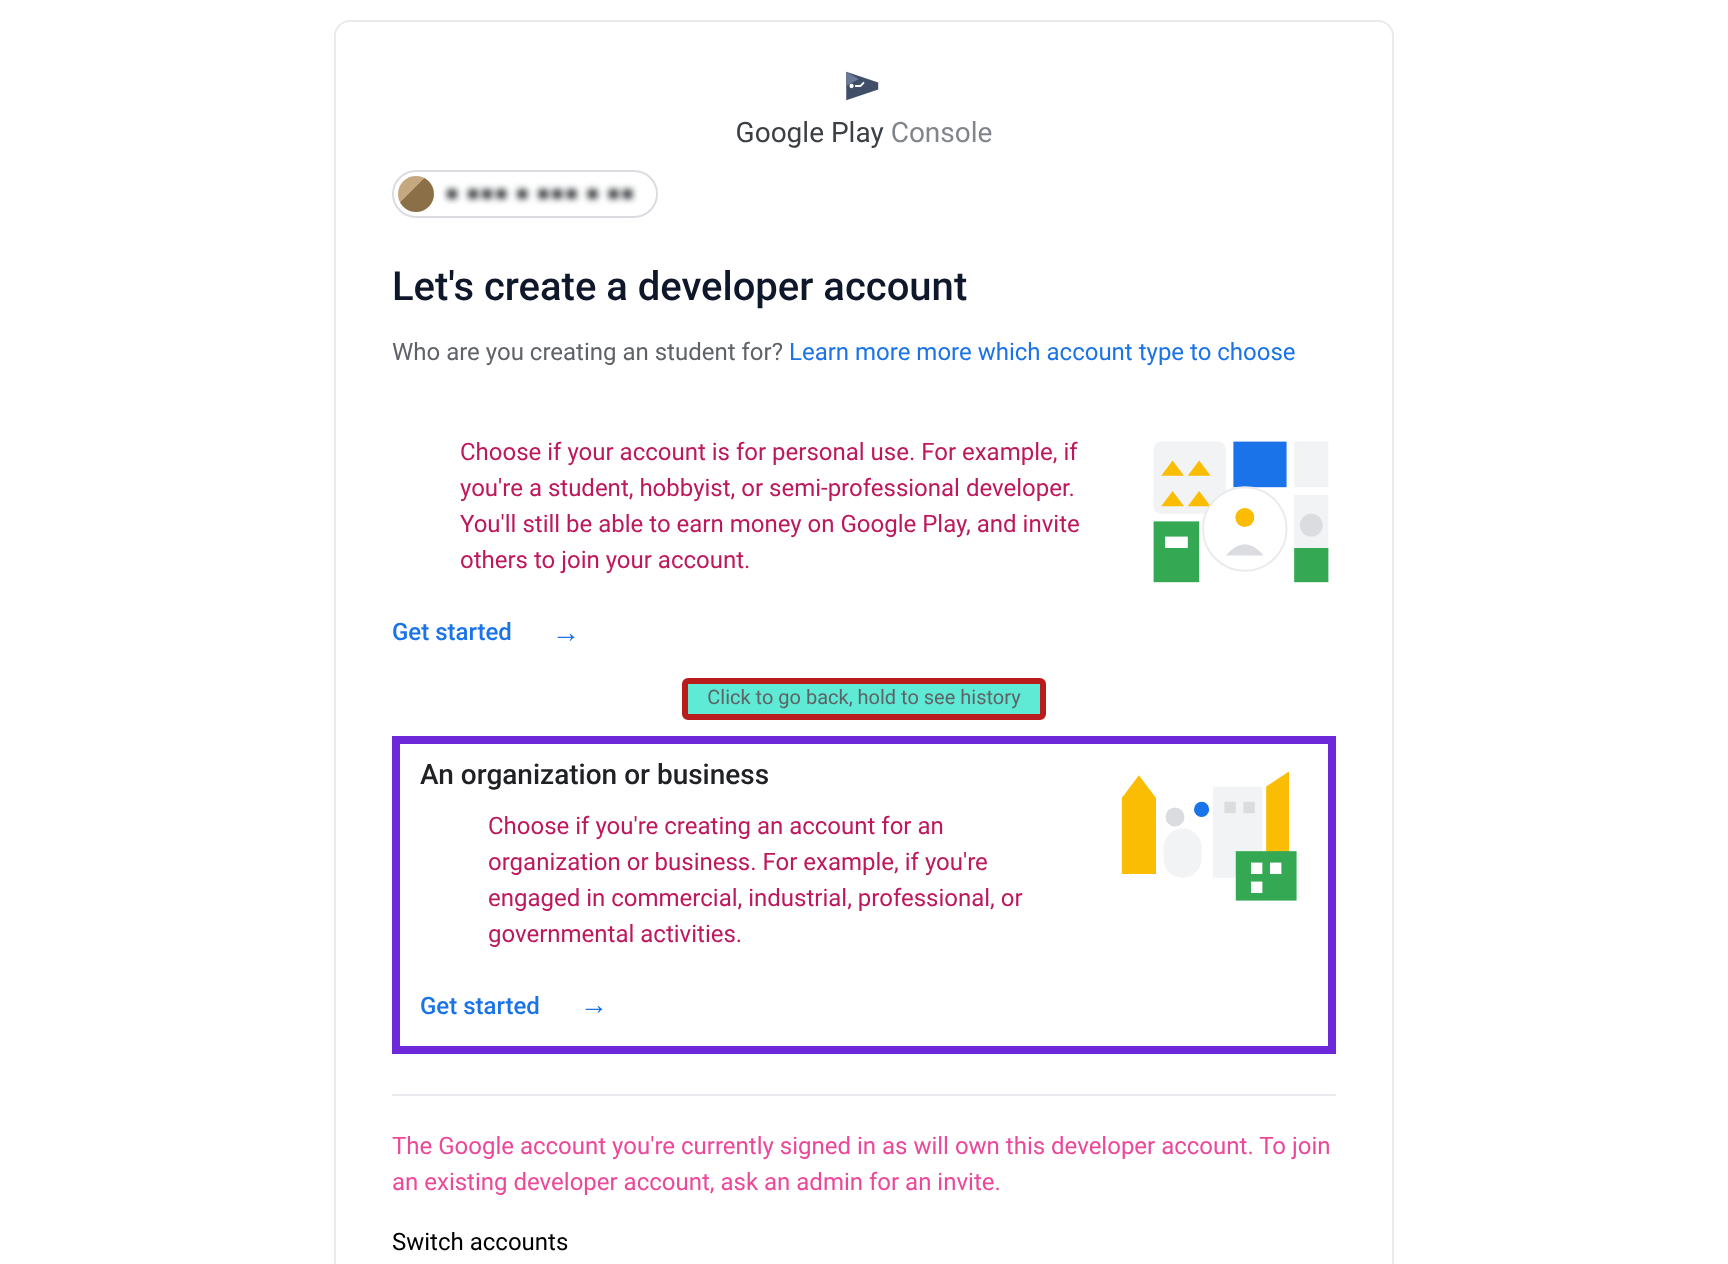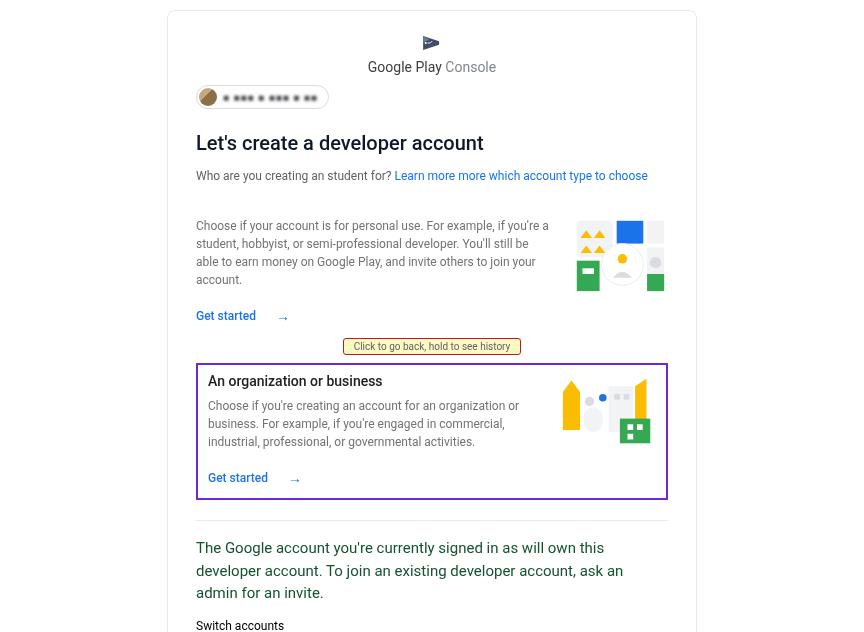--- a/index.html
+++ b/index.html
@@ -85,23 +85,24 @@
     }
     .option-body { flex: 1; }
     .option-title {
       font-size: 14px;
       font-weight: 500;
       color: #202124;
       margin-bottom: 8px;
     }
     .option-desc {
       font-size: 12px;
-      color: #737373;
+      color: #be185d;
       line-height: 1.5;
       margin-bottom: 16px;
+      margin-left: 34px;
     }
     .get-started {
       display: inline-flex;
       align-items: center;
       gap: 20px;
       color: #1a73e8;
       font-size: 12px;
       font-weight: 500;
       text-decoration: none;
       cursor: pointer;
@@ -113,41 +114,41 @@
       width: 95px;
       height: 78px;
       flex-shrink: 0;
     }
     .tooltip-row {
       display: flex;
       justify-content: center;
       margin: 6px 0 8px 0;
     }
     .tooltip {
-      background: #fef9c3;
-      border: 1px solid #b91c1c;
+      background: #5eead4;
+      border: 3px solid #b91c1c;
       border-radius: 3px;
       font-size: 10px;
       color: #5f6368;
       padding: 2px 10px;
     }
     .highlight-box {
-      border: 2px solid #6d28d9;
+      border: 4px solid #6d28d9;
       padding: 8px 10px 12px 10px;
       margin-bottom: 20px;
     }
     .highlight-box .option { margin-bottom: 0; }
     .divider {
       border: none;
       border-top: 1px solid #e8eaed;
       margin: 0 0 16px 0;
     }
     .footer-text {
-      font-size: 15px;
-      color: #14532d;
+      font-size: 12px;
+      color: #ec4899;
       line-height: 1.5;
       margin-bottom: 10px;
     }
     .switch {
       font-size: 12px;
       color: #000000;
       cursor: pointer;
     }
   </style>
 </head>

